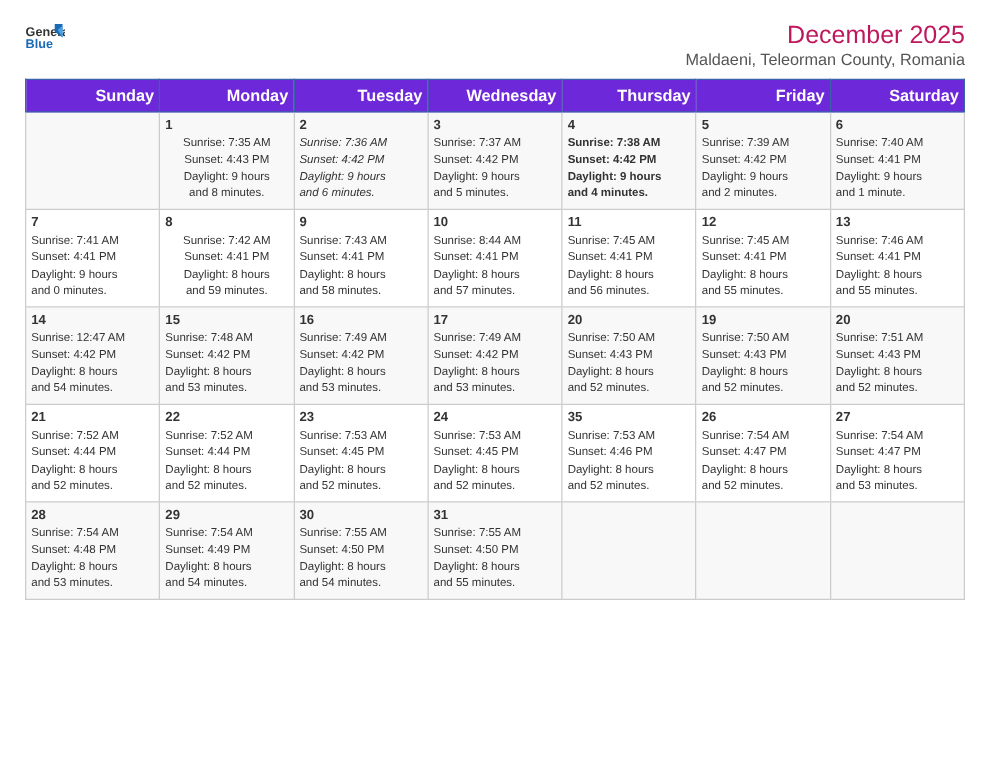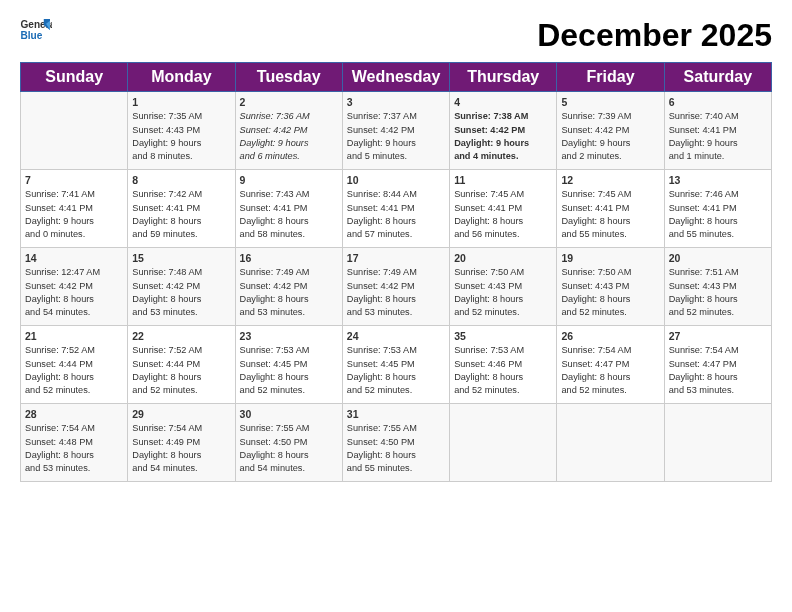--- a/index.html
+++ b/index.html
@@ -28,41 +28,41 @@
       gap: 4px;
     }
     .logo-icon {
       width: 32px;
       height: 28px;
     }
     .title-block {
       text-align: right;
     }
     .calendar-title {
-      font-size: 32px;
-      font-weight: bold;
-      color: #000000;
+      font-size: 20px;
+      font-weight: normal;
+      color: #be185d;
       line-height: 1.2;
     }
     .calendar-subtitle {
       font-size: 13px;
       color: #555;
     }
     table {
       width: 100%;
       border-collapse: collapse;
       table-layout: fixed;
     }
     thead tr th {
-      background: #701a75;
+      background: #6d28d9;
       color: #fff;
-      font-size: 16px;
+      font-size: 13px;
       font-weight: bold;
       padding: 5px 4px;
-      text-align: center;
+      text-align: right;
       border: 1px solid #3a62a7;
     }
     tbody tr td {
       border: 1px solid #ccc;
       vertical-align: top;
       padding: 4px 4px 3px 4px;
       font-size: 9.2px;
       color: #333;
       height: 78px;
     }
@@ -90,41 +90,42 @@
     <div class="logo">
       <svg class="logo-icon" viewBox="0 0 40 36" xmlns="http://www.w3.org/2000/svg">
         <text x="0" y="16" font-size="13" font-weight="bold" fill="#333">General</text>
         <text x="0" y="29" font-size="13" font-weight="bold" fill="#1a6bb5">Blue</text>
         <polygon points="30,4 38,4 38,18 30,12" fill="#1a6bb5"></polygon>
         <polygon points="33,10 38,6 38,18" fill="#4aa0e0"></polygon>
       </svg>
     </div>
     <div class="title-block">
       <div class="calendar-title">December 2025</div>
+      <div class="calendar-subtitle">Maldaeni, Teleorman County, Romania</div>
     </div>
   </div>
 
   <table>
     <thead>
       <tr id="days-header">
           <th>Sunday</th>
           <th>Monday</th>
           <th>Tuesday</th>
           <th>Wednesday</th>
           <th>Thursday</th>
           <th>Friday</th>
           <th>Saturday</th>
         </tr>
     </thead>
     <tbody id="calendar-body">
     <tr>
           <td></td>
           <td>
             <span class="day-number">1</span>
-            <div class="day-info" style="white-space: pre-line;">Sunrise: 7:35 AM
+            <div class="day-info" style="white-space: pre-line; text-align: center;">Sunrise: 7:35 AM
 Sunset: 4:43 PM
 Daylight: 9 hours
 and 8 minutes.</div>
           </td>
           <td>
             <span class="day-number">2</span>
             <div class="day-info" style="white-space: pre-line; font-style: italic;">Sunrise: 7:36 AM
 Sunset: 4:42 PM
 Daylight: 9 hours
 and 6 minutes.</div>
@@ -161,21 +162,21 @@
         <tr>
           <td>
             <span class="day-number">7</span>
             <div class="day-info" style="white-space: pre-line;">Sunrise: 7:41 AM
 Sunset: 4:41 PM
 Daylight: 9 hours
 and 0 minutes.</div>
           </td>
           <td>
             <span class="day-number">8</span>
-            <div class="day-info" style="white-space: pre-line;">Sunrise: 7:42 AM
+            <div class="day-info" style="white-space: pre-line; text-align: center;">Sunrise: 7:42 AM
 Sunset: 4:41 PM
 Daylight: 8 hours
 and 59 minutes.</div>
           </td>
           <td>
             <span class="day-number">9</span>
             <div class="day-info" style="white-space: pre-line;">Sunrise: 7:43 AM
 Sunset: 4:41 PM
 Daylight: 8 hours
 and 58 minutes.</div>

